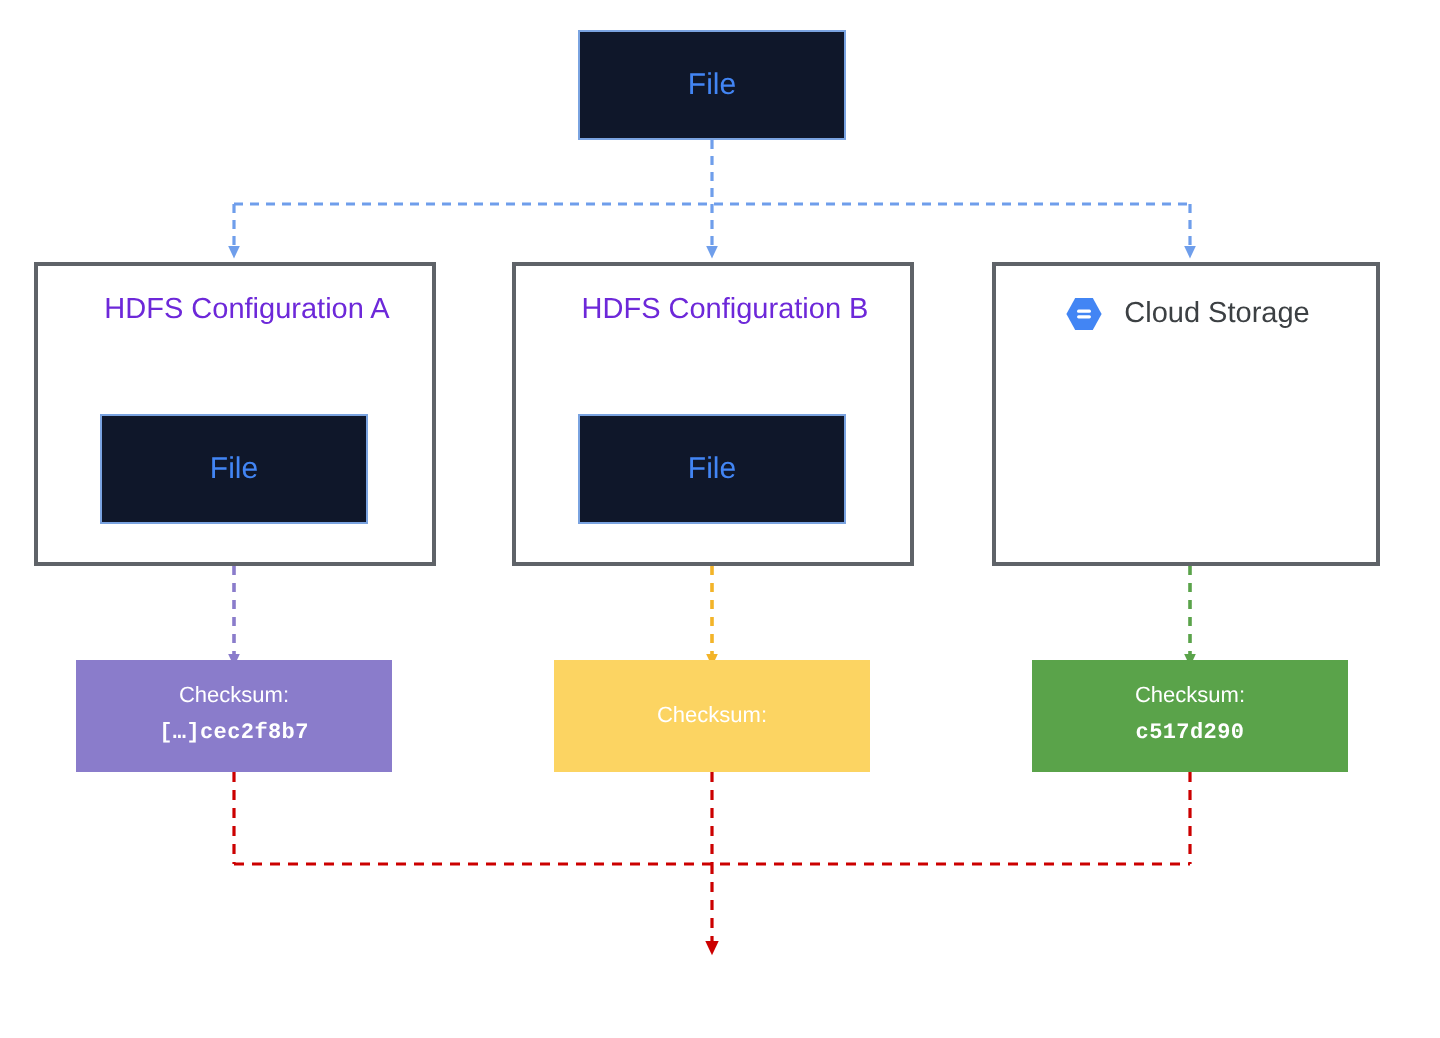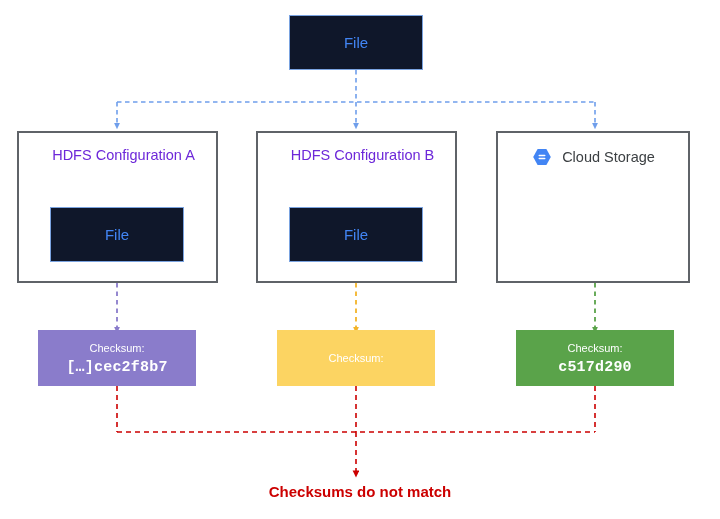--- a/index.html
+++ b/index.html
@@ -101,21 +101,21 @@
     align-items: center;
     justify-content: center;
     color: #ffffff;
   }
   .checksum-box .cs-title {
     font-size: 11px;
     line-height: 19px;
   }
   .checksum-box .cs-hash {
     font-family: "Liberation Mono", "DejaVu Sans Mono", monospace;
-    font-size: 15px;
+    font-size: 11px;
     line-height: 19px;
     font-weight: bold;
     letter-spacing: 0.2px;
   }
 
   
   .verdict {
     position: absolute;
     left: 0;
     right: 0;
@@ -222,15 +222,14 @@
 
   <div class="checksum-box" style="left:277px; top:330px; width:158px; height:56px; background:#fcd462;">
     <span class="cs-title">Checksum:</span>
   </div>
 
   <div class="checksum-box" style="left:516px; top:330px; width:158px; height:56px; background:#5aa34a;">
     <span class="cs-title">Checksum:</span>
     <span class="cs-hash">c517d290</span>
   </div>
 
-  <div class="verdict" style="top:483px;">Checksums do not match</div>
 
 </div>
 
 </body></html>

